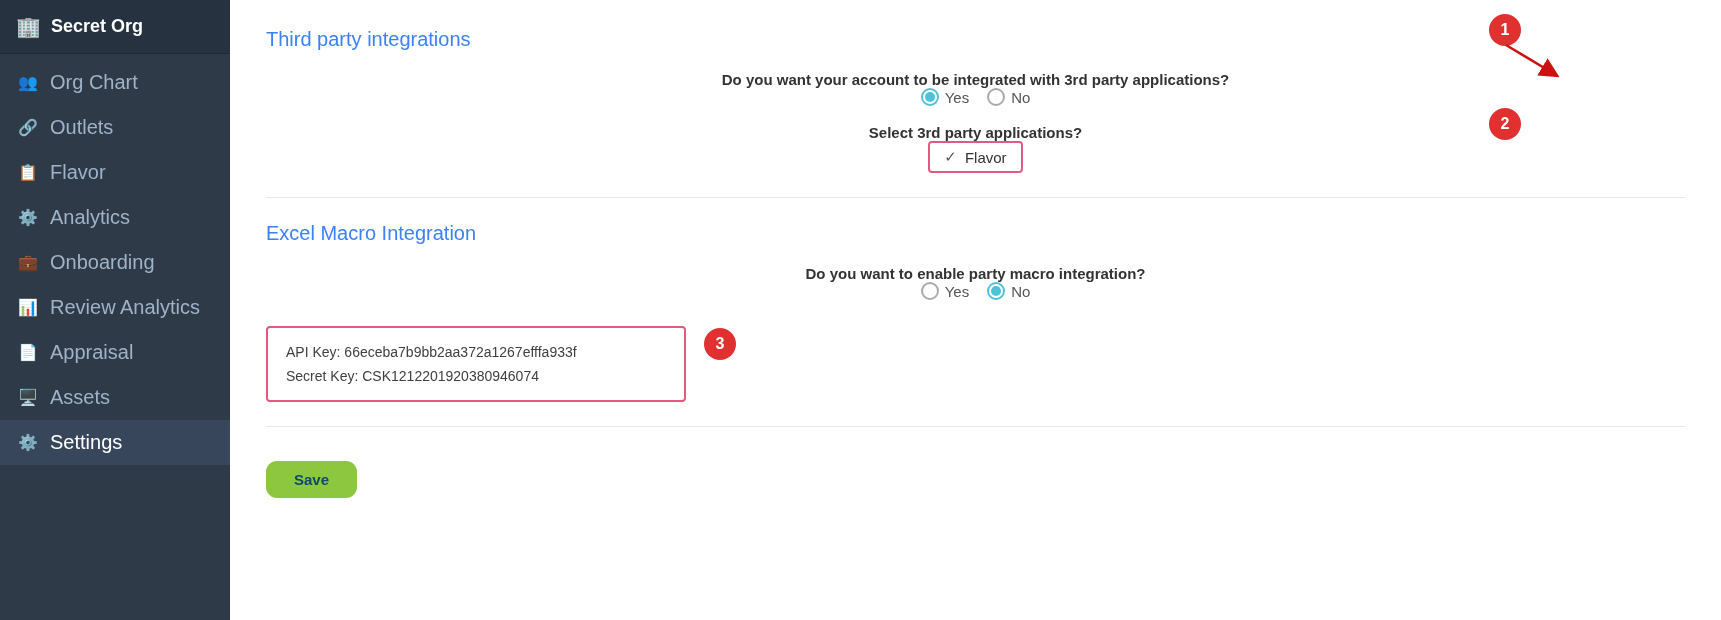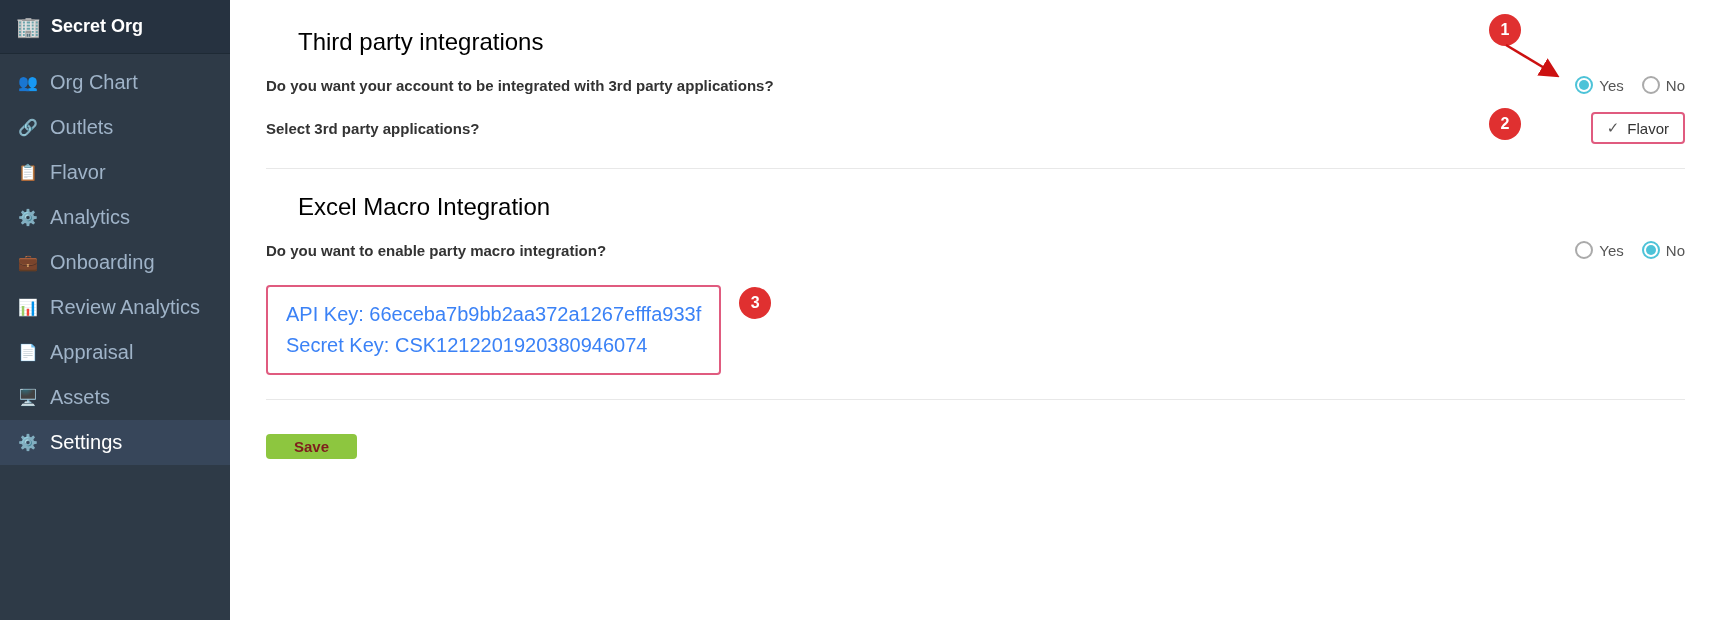--- a/index.html
+++ b/index.html
@@ -57,37 +57,37 @@
       flex: 1;
       background: #fff;
       overflow-y: auto;
       padding: 28px 36px 28px 36px;
       position: relative;
     }
 
     
     .section { margin-bottom: 10px; }
     .section-title {
-      font-size: 24px;
-      color: #000000;
+      font-size: 20px;
+      color: #3b82f6;
       font-weight: 500;
       margin-bottom: 20px;
-      margin-left: 32px;
     }
     .section-divider {
       border: none;
       border-top: 1px solid #e8e8e8;
       margin: 24px 0;
     }
 
     .form-row {
       display: flex;
       align-items: center;
       justify-content: space-between;
       margin-bottom: 18px;
+      flex-direction: column;
     }
     .form-label {
       font-size: 15px;
       font-weight: 700;
       color: #333;
     }
     .radio-option {
       display: flex;
       align-items: center;
       gap: 6px;
@@ -137,22 +137,22 @@
     
     .api-box {
       border: 2px solid #e05b7f;
       border-radius: 4px;
       padding: 16px 18px;
       display: inline-block;
       margin-top: 8px;
       min-width: 420px;
     }
     .api-box p {
-      font-size: 20px;
-      color: #3b82f6;
+      font-size: 14px;
+      color: #404040;
       margin-bottom: 8px;
     }
     .api-box p:last-child { margin-bottom: 0; }
 
     
     .annotation-badge {
       width: 32px;
       height: 32px;
       border-radius: 50%;
       background: #e03030;
@@ -160,24 +160,24 @@
       font-size: 16px;
       font-weight: 700;
       display: flex;
       align-items: center;
       justify-content: center;
     }
 
     
     .save-btn {
       background: #8dc63f;
-      color: #7f1d1d;
+      color: #0c4a6e;
       border: none;
-      border-radius: 4px;
-      padding: 4px 28px;
+      border-radius: 11px;
+      padding: 10px 28px;
       font-size: 15px;
       font-weight: 600;
       cursor: pointer;
       margin-top: 10px;
     }
 
     
     .annotations {
       position: absolute;
       top: 0; right: 0; left: 0; bottom: 0;

